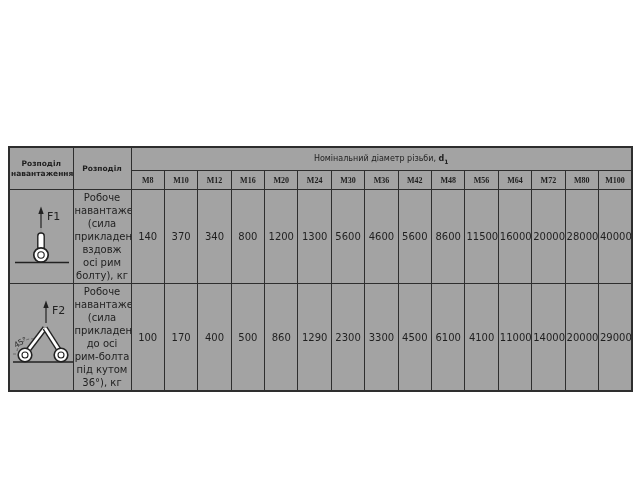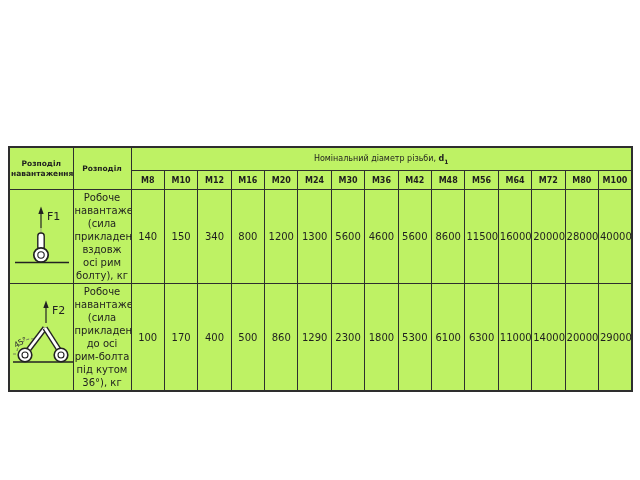--- a/index.html
+++ b/index.html
@@ -18,21 +18,21 @@
     background: #ffffff;
     overflow: hidden;
   }
   table.load-table {
     position: absolute;
     left: 8px;
     top: 146px;
     width: 624px;
     border-collapse: collapse;
     table-layout: fixed;
-    background: #bef264;
+    background: #a3a3a3;
     border: 2px solid #2e2e2e;
   }
   table.load-table th, table.load-table td {
     border: 1px solid #2e2e2e;
     text-align: center;
     vertical-align: middle;
     padding: 1px;
     overflow: hidden;
   }
   th.hdr {
@@ -44,20 +44,21 @@
     font-size: 8px;
     font-weight: normal;
     height: 20px;
   }
   th.dia-hdr b { font-weight: bold; }
   th.dia-hdr sub { font-size: 6px; font-weight: bold; }
   th.size-hdr {
     font-size: 8px;
     font-weight: bold;
     height: 16px;
+    font-family: Liberation Serif, serif;
   }
   td.param {
     font-size: 10px;
     line-height: 1.3;
     padding: 2px 1px;
   }
   td.val {
     font-size: 10px;
   }
   tr.data-row-1 { height: 70px; }
@@ -130,21 +131,21 @@
           <text class="force-label" x="36" y="17">F1</text>
           <line x1="30" y1="25" x2="30" y2="31" stroke="#8a8a8a" stroke-width="0.7"></line>
           <rect x="26.8" y="30" width="6.4" height="17" rx="3" fill="#fff" stroke="#222" stroke-width="1.4"></rect>
           <circle cx="30" cy="52" r="7.2" fill="#fff" stroke="#222" stroke-width="1.7"></circle>
           <circle cx="30" cy="52" r="3.2" fill="#fff" stroke="#222" stroke-width="1.1"></circle>
           <line x1="4" y1="59.6" x2="58" y2="59.6" stroke="#222" stroke-width="1.5"></line>
         </svg>
       </td>
       <td class="param">Робоче навантаження (сила прикладена вздовж осі рим болту), кг</td>
       <td class="val">140</td>
-      <td class="val">150</td>
+      <td class="val">370</td>
       <td class="val">340</td>
       <td class="val">800</td>
       <td class="val">1200</td>
       <td class="val">1300</td>
       <td class="val">5600</td>
       <td class="val">4600</td>
       <td class="val">5600</td>
       <td class="val">8600</td>
       <td class="val">11500</td>
       <td class="val">16000</td>
@@ -173,24 +174,24 @@
         </svg>
       </td>
       <td class="param">Робоче навантаження (сила прикладена до осі рим-болта під кутом 36°), кг</td>
       <td class="val">100</td>
       <td class="val">170</td>
       <td class="val">400</td>
       <td class="val">500</td>
       <td class="val">860</td>
       <td class="val">1290</td>
       <td class="val">2300</td>
-      <td class="val">1800</td>
-      <td class="val">5300</td>
+      <td class="val">3300</td>
+      <td class="val">4500</td>
       <td class="val">6100</td>
-      <td class="val">6300</td>
+      <td class="val">4100</td>
       <td class="val">11000</td>
       <td class="val">14000</td>
       <td class="val">20000</td>
       <td class="val">29000</td>
     </tr>
   </tbody>
     </table>
 </div>
 
 </body></html>

